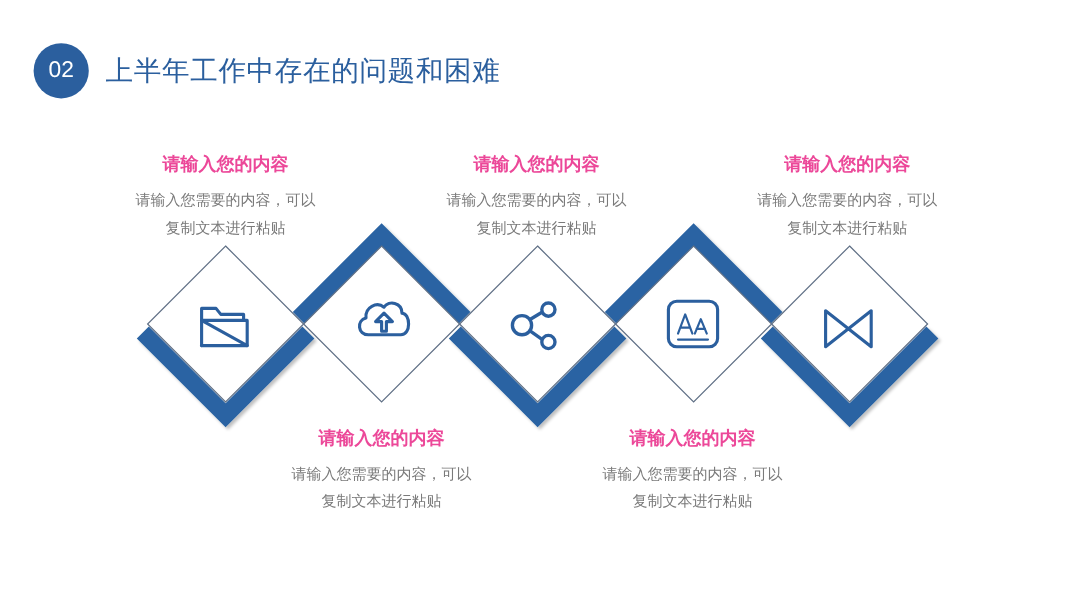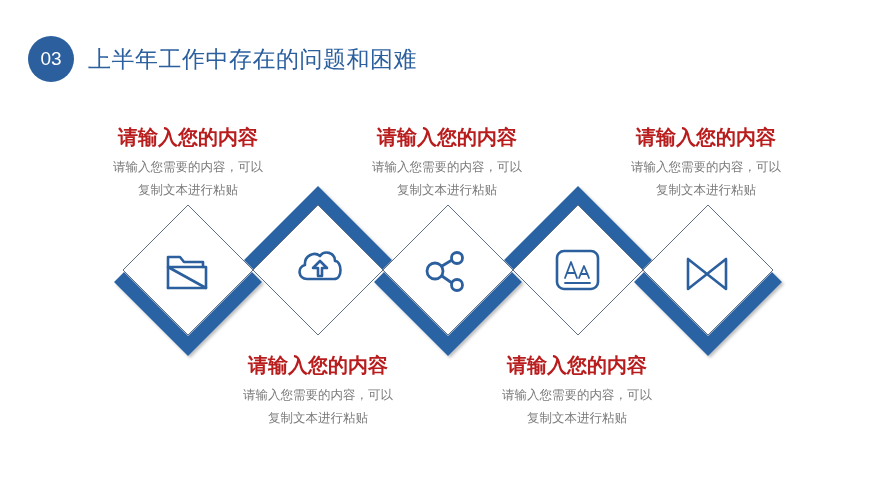--- a/index.html
+++ b/index.html
@@ -14,32 +14,32 @@
     background:#2b5f9e; color:#fff;
     display:flex; align-items:center; justify-content:center;
     font-family:"Liberation Sans", sans-serif; font-size:19px;
   }
   .title {
     margin-left:14px; font-size:23px; color:#2b5f9e; letter-spacing:0.5px;
     font-family:"DejaVu Sans", sans-serif;
   }
   .block { position:absolute; width:220px; text-align:center; }
   .block .h {
-    font-size:20px; font-weight:bold; color:#b91c1c; line-height:20px; margin-bottom:8px;
+    font-size:15px; font-weight:bold; color:#ec4899; line-height:20px; margin-bottom:8px;
   }
   .block .d {
     font-size:12.5px; color:#7a7a7a; line-height:23px;text-align:center;
   }
   svg.chain { position:absolute; left:0; top:0; }
 </style>
 </head>
 <body>
 
 <div class="header">
-  <div class="badge">03</div>
+  <div class="badge">02</div>
   <div class="title">上半年工作中存在的问题和困难</div>
 </div>
 
 <svg class="chain" width="896" height="504" viewBox="0 0 896 504">
   <defs>
     <filter id="sh" x="-20%" y="-20%" width="140%" height="140%">
       <feDropShadow dx="2" dy="2" stdDeviation="1.5" flood-color="#000" flood-opacity="0.25"></feDropShadow>
     </filter>
   </defs>
 

